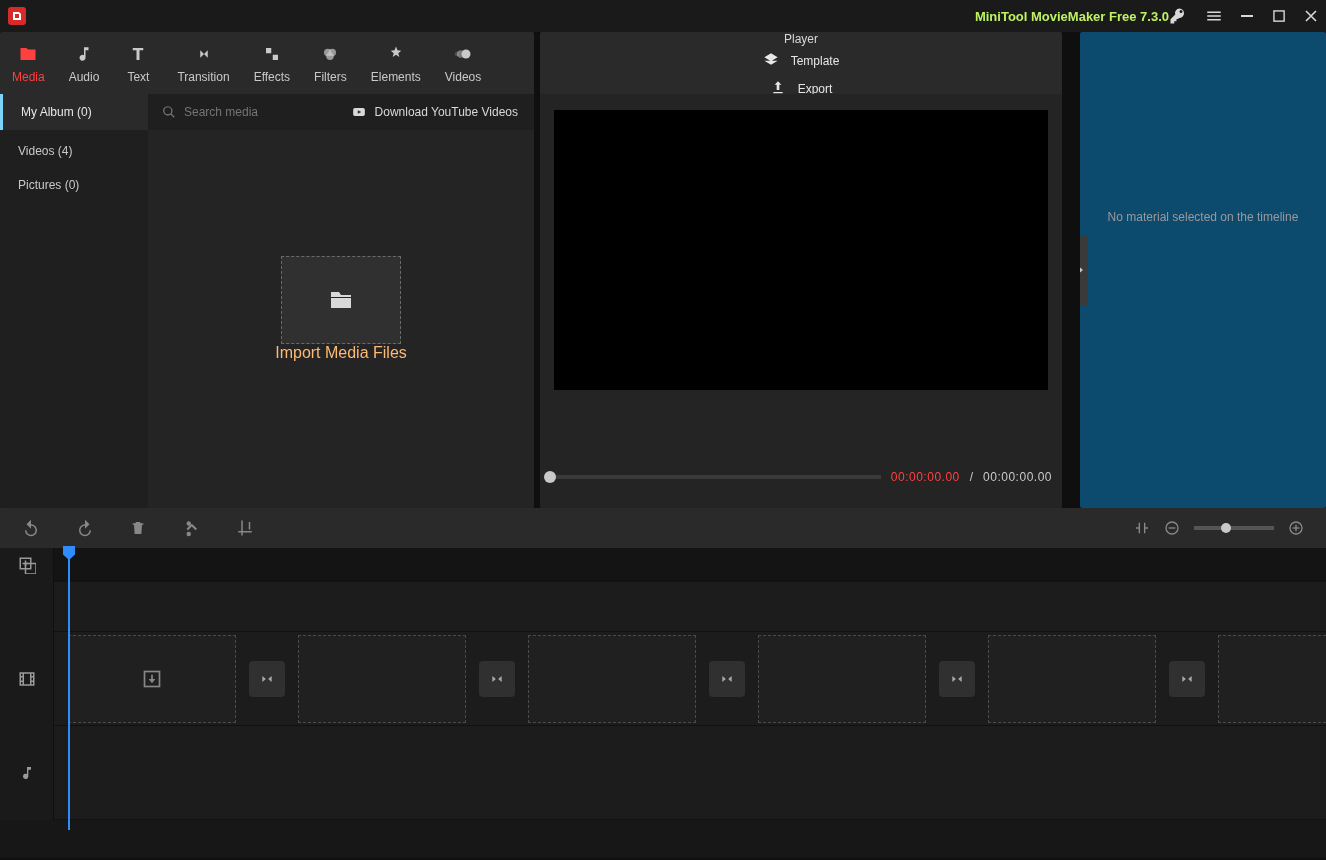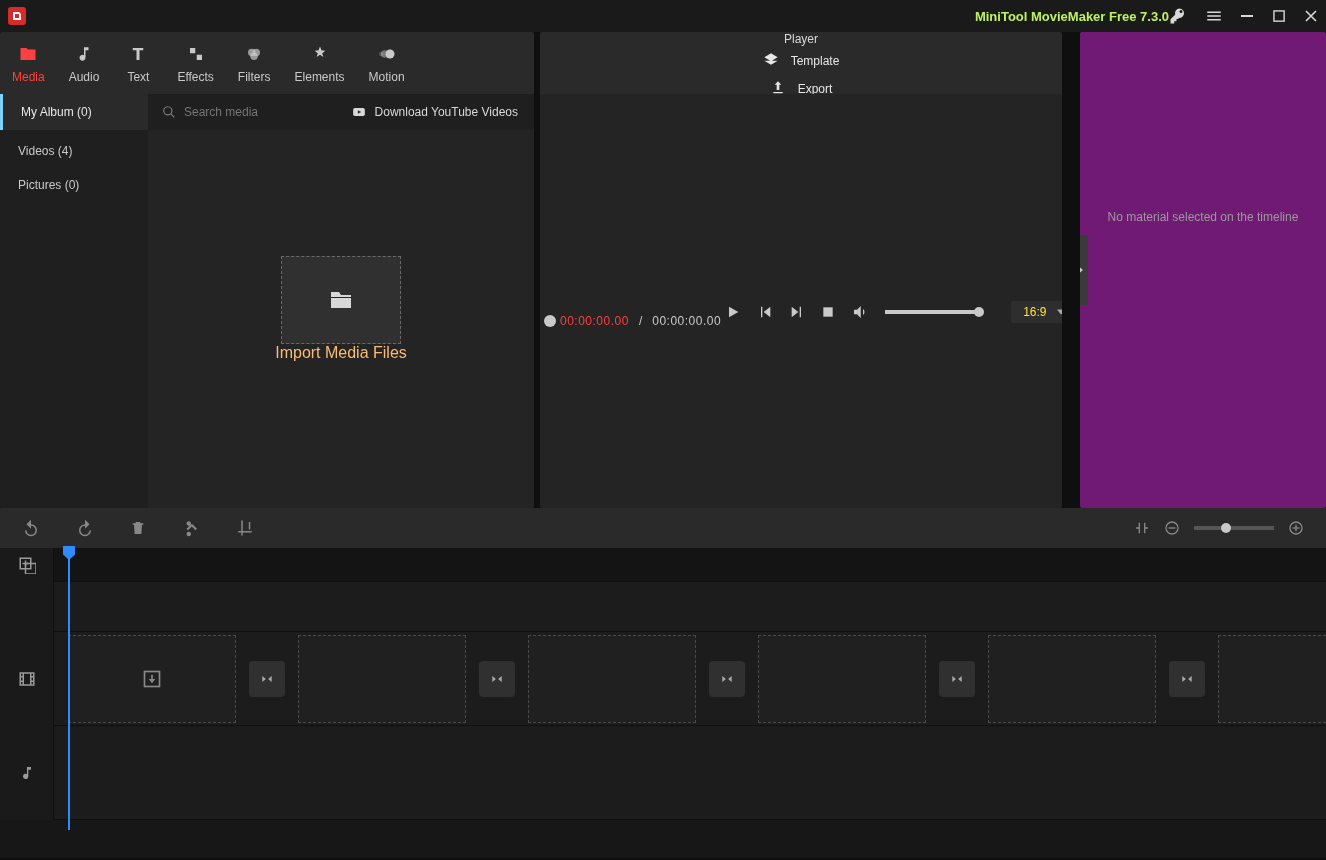--- a/index.html
+++ b/index.html
@@ -164,23 +164,24 @@
   }
   .player-head .ptitle { flex: 1; color: #d8d8d8; }
   .hdr-btn {
     display: flex; align-items: flex-end; gap: 12px;
     padding: 6px 10px; cursor: pointer;
     color: #e6e6e6;
   }
   .player-body {
     flex: 1;
     display: flex;
-    flex-direction: row;
+    flex-direction: column;
     padding: 16px 10px 8px;
     background: #242424;
+    gap: 48px;
   }
   .video-canvas {
     align-self: center;
     width: 494px;
     height: 280px;
     background: #000;
   }
   .seek-row {
     display: flex;
     align-items: center;
@@ -213,21 +214,21 @@
     color: #fde047;
   }
   .ratio-select::after {
     content: ""; position: absolute; right: 8px; top: 50%;
     border-left: 4px solid transparent; border-right: 4px solid transparent;
     border-top: 5px solid #aaa; transform: translateY(-50%);
   }
   .fullscreen-btn { width: 22px; height: 22px; background: #2e2e2e; display: flex; align-items: center; justify-content: center; cursor: pointer; border-radius:2px;}
 
   
-  .right-panel { position: relative; background: #701a75; margin-left: 12px; }
+  .right-panel { position: relative; background: #0c4a6e; margin-left: 12px; }
   .right-empty {
     position: absolute; top: 50%; left: 50%;
     transform: translate(-50%, -60px);
     color: #9a9a9a; font-size: 12px; white-space: nowrap;
   }
   .collapse-handle {
     position: absolute; left: -6px; top: 50%; transform: translateY(-50%);
     width: 14px; height: 70px; background: #3a3a3a;
     display: flex; align-items: center; justify-content: center;
     cursor: pointer; border-radius: 3px 0 0 3px;
@@ -358,20 +359,28 @@
       <div class="main-tab">
         <div class="ico">
             <svg width="18" height="18" viewBox="0 0 24 24">
               <path fill="currentColor" d="M5 4h14v3h-5v13h-4V7H5z"></path>
             </svg>
           </div>
         <span>Text</span>
       </div>
       <div class="main-tab">
         <div class="ico">
+            <svg width="20" height="18" viewBox="0 0 24 24">
+              <path fill="currentColor" d="M7 7l5 5-5 5zM17 17l-5-5 5-5z"></path>
+            </svg>
+          </div>
+        <span>Transition</span>
+      </div>
+      <div class="main-tab">
+        <div class="ico">
             <svg width="18" height="18" viewBox="0 0 24 24">
               <rect x="4" y="4" width="7" height="7" fill="currentColor"></rect>
               <rect x="13" y="13" width="7" height="7" fill="currentColor"></rect>
             </svg>
           </div>
         <span>Effects</span>
       </div>
       <div class="main-tab">
         <div class="ico">
             <svg width="18" height="18" viewBox="0 0 24 24">
@@ -391,21 +400,21 @@
         <span>Elements</span>
       </div>
       <div class="main-tab">
         <div class="ico">
             <svg width="18" height="18" viewBox="0 0 24 24">
               <circle cx="16" cy="12" r="6" fill="currentColor"></circle>
               <circle cx="9" cy="12" r="5" fill="currentColor" opacity="0.5"></circle>
               <circle cx="4" cy="12" r="3" fill="currentColor" opacity="0.25"></circle>
             </svg>
           </div>
-        <span>Motion</span>
+        <span>Videos</span>
       </div>
     </div>
 
     <div class="sub-row">
       <div class="side-head">
         <span>My Album (0)</span>
       </div>
       <div class="search">
         <svg width="14" height="14" viewBox="0 0 24 24">
             <path fill="currentColor" d="M10 2a8 8 0 1 0 4.9 14.3l5.4 5.4 1.4-1.4-5.4-5.4A8 8 0 0 0 10 2zm0 2a6 6 0 1 1 0 12 6 6 0 0 1 0-12z"></path>

